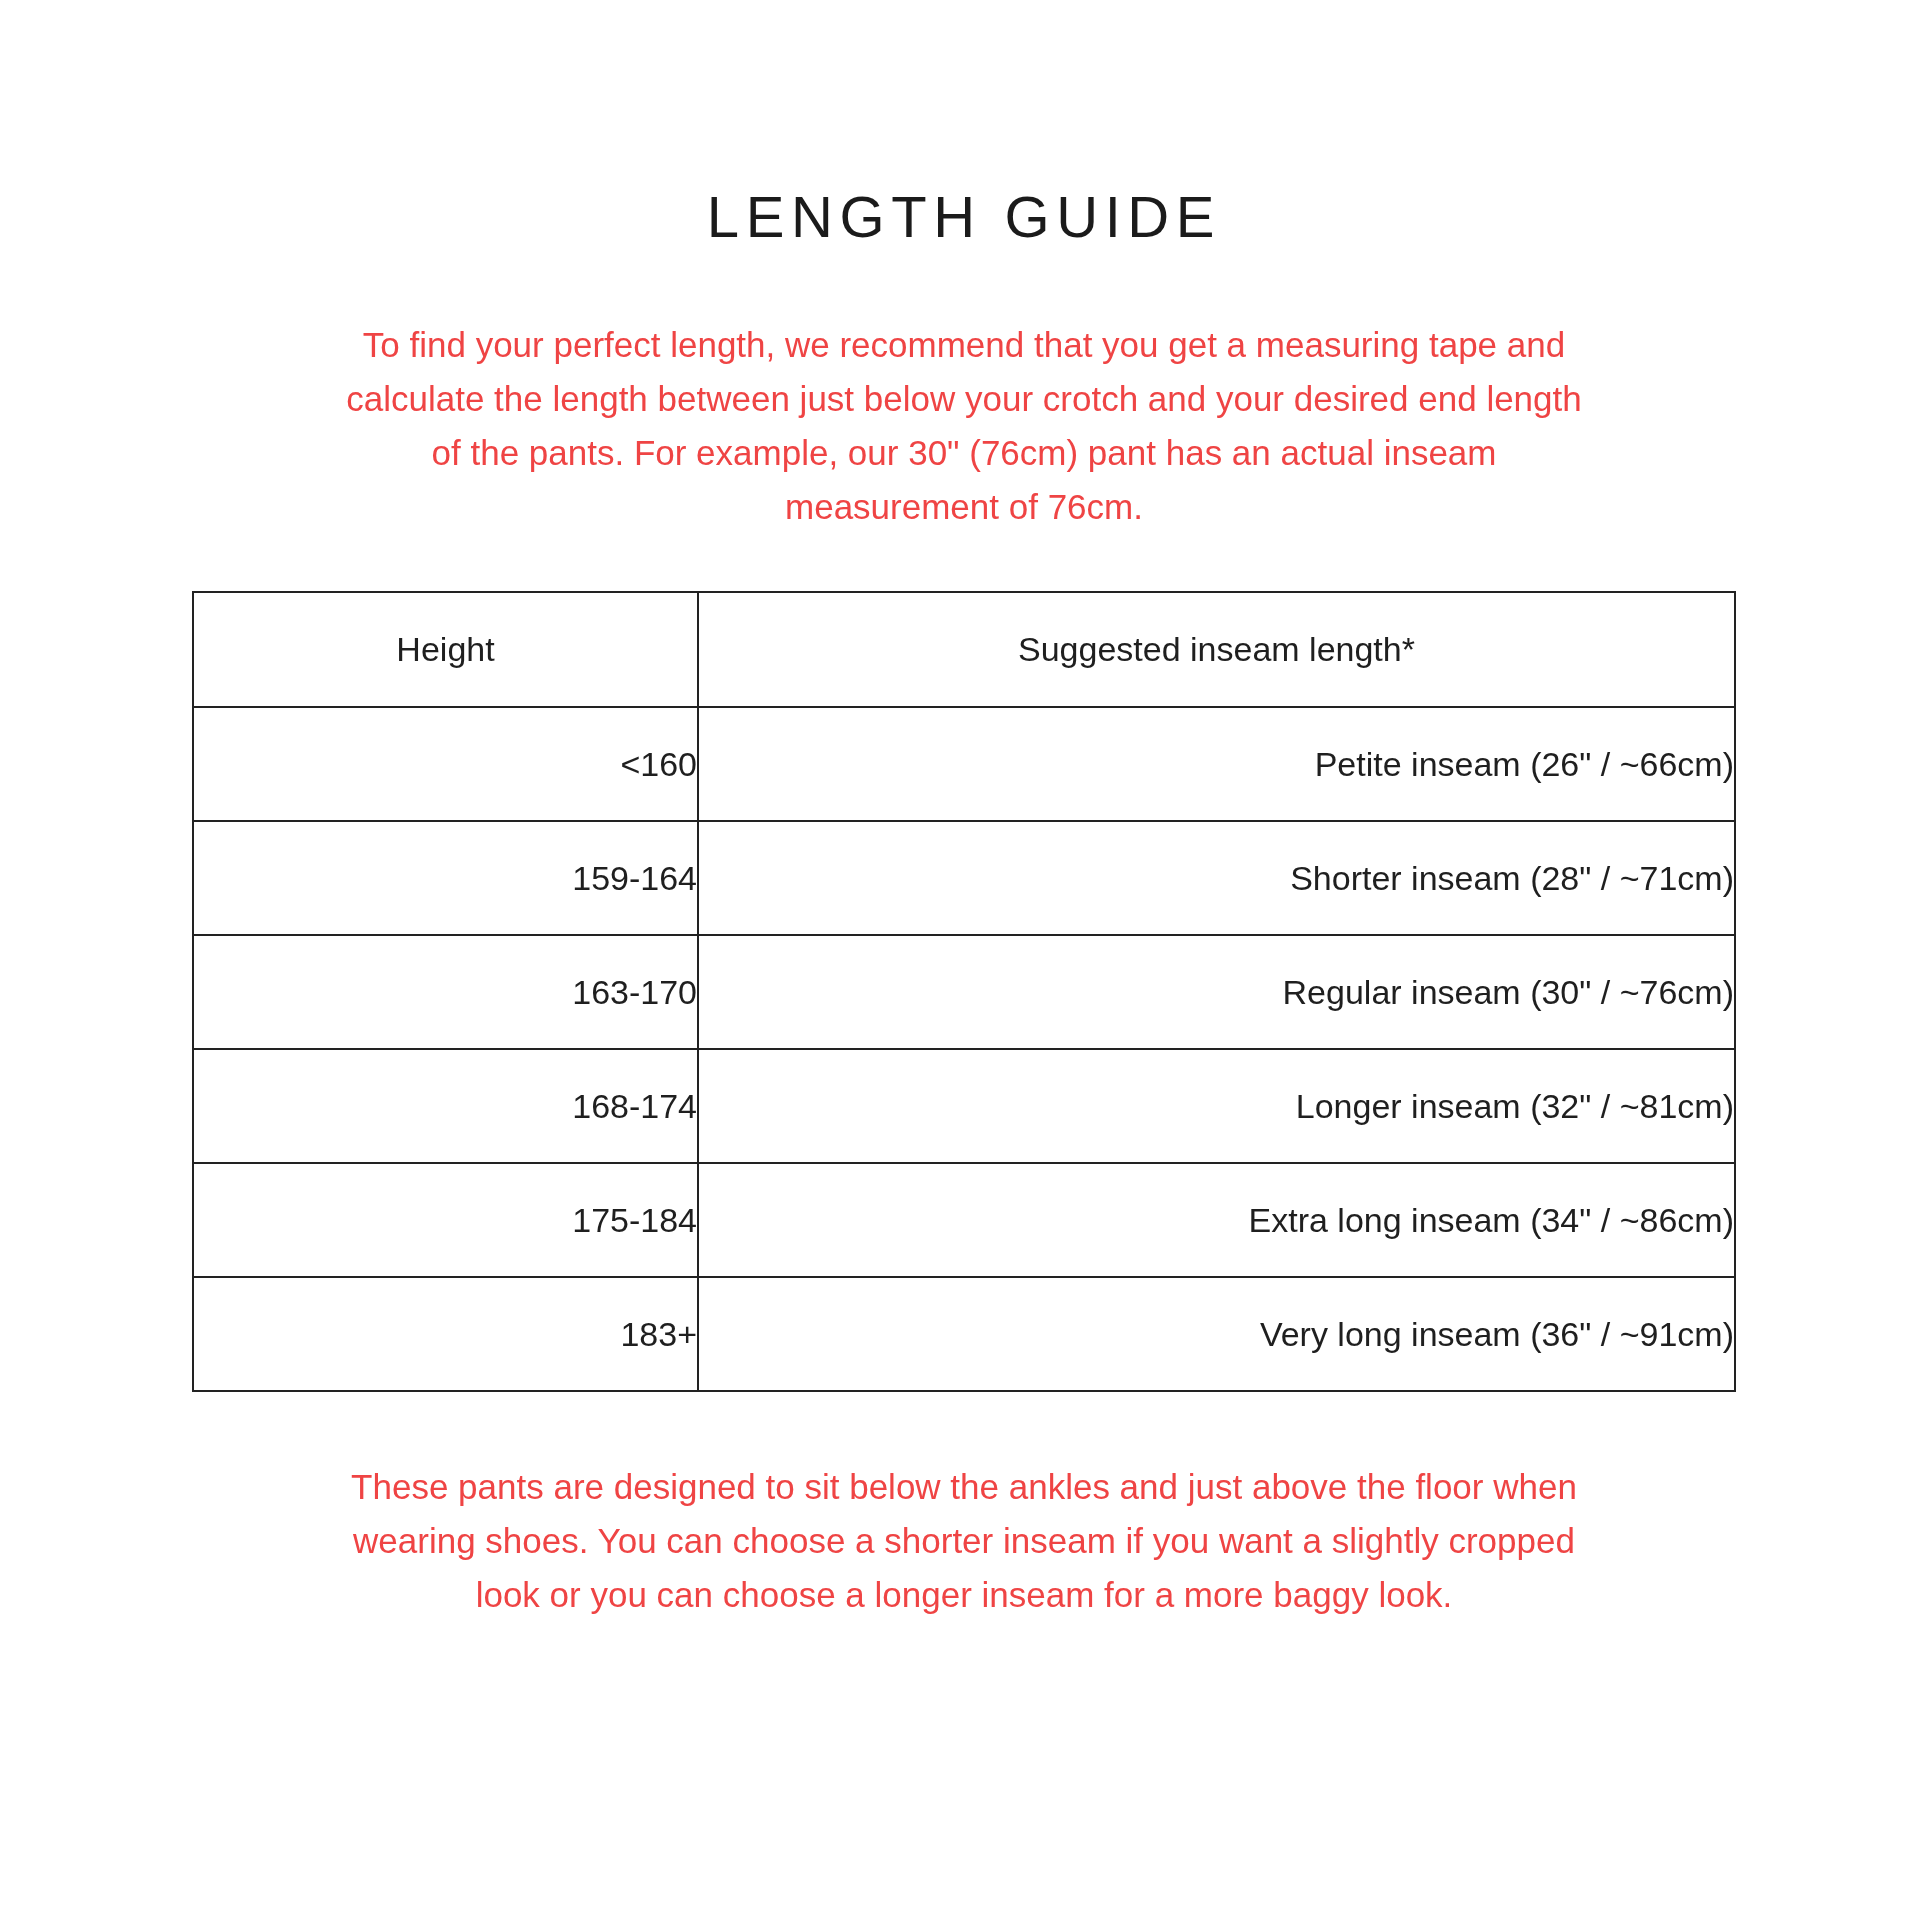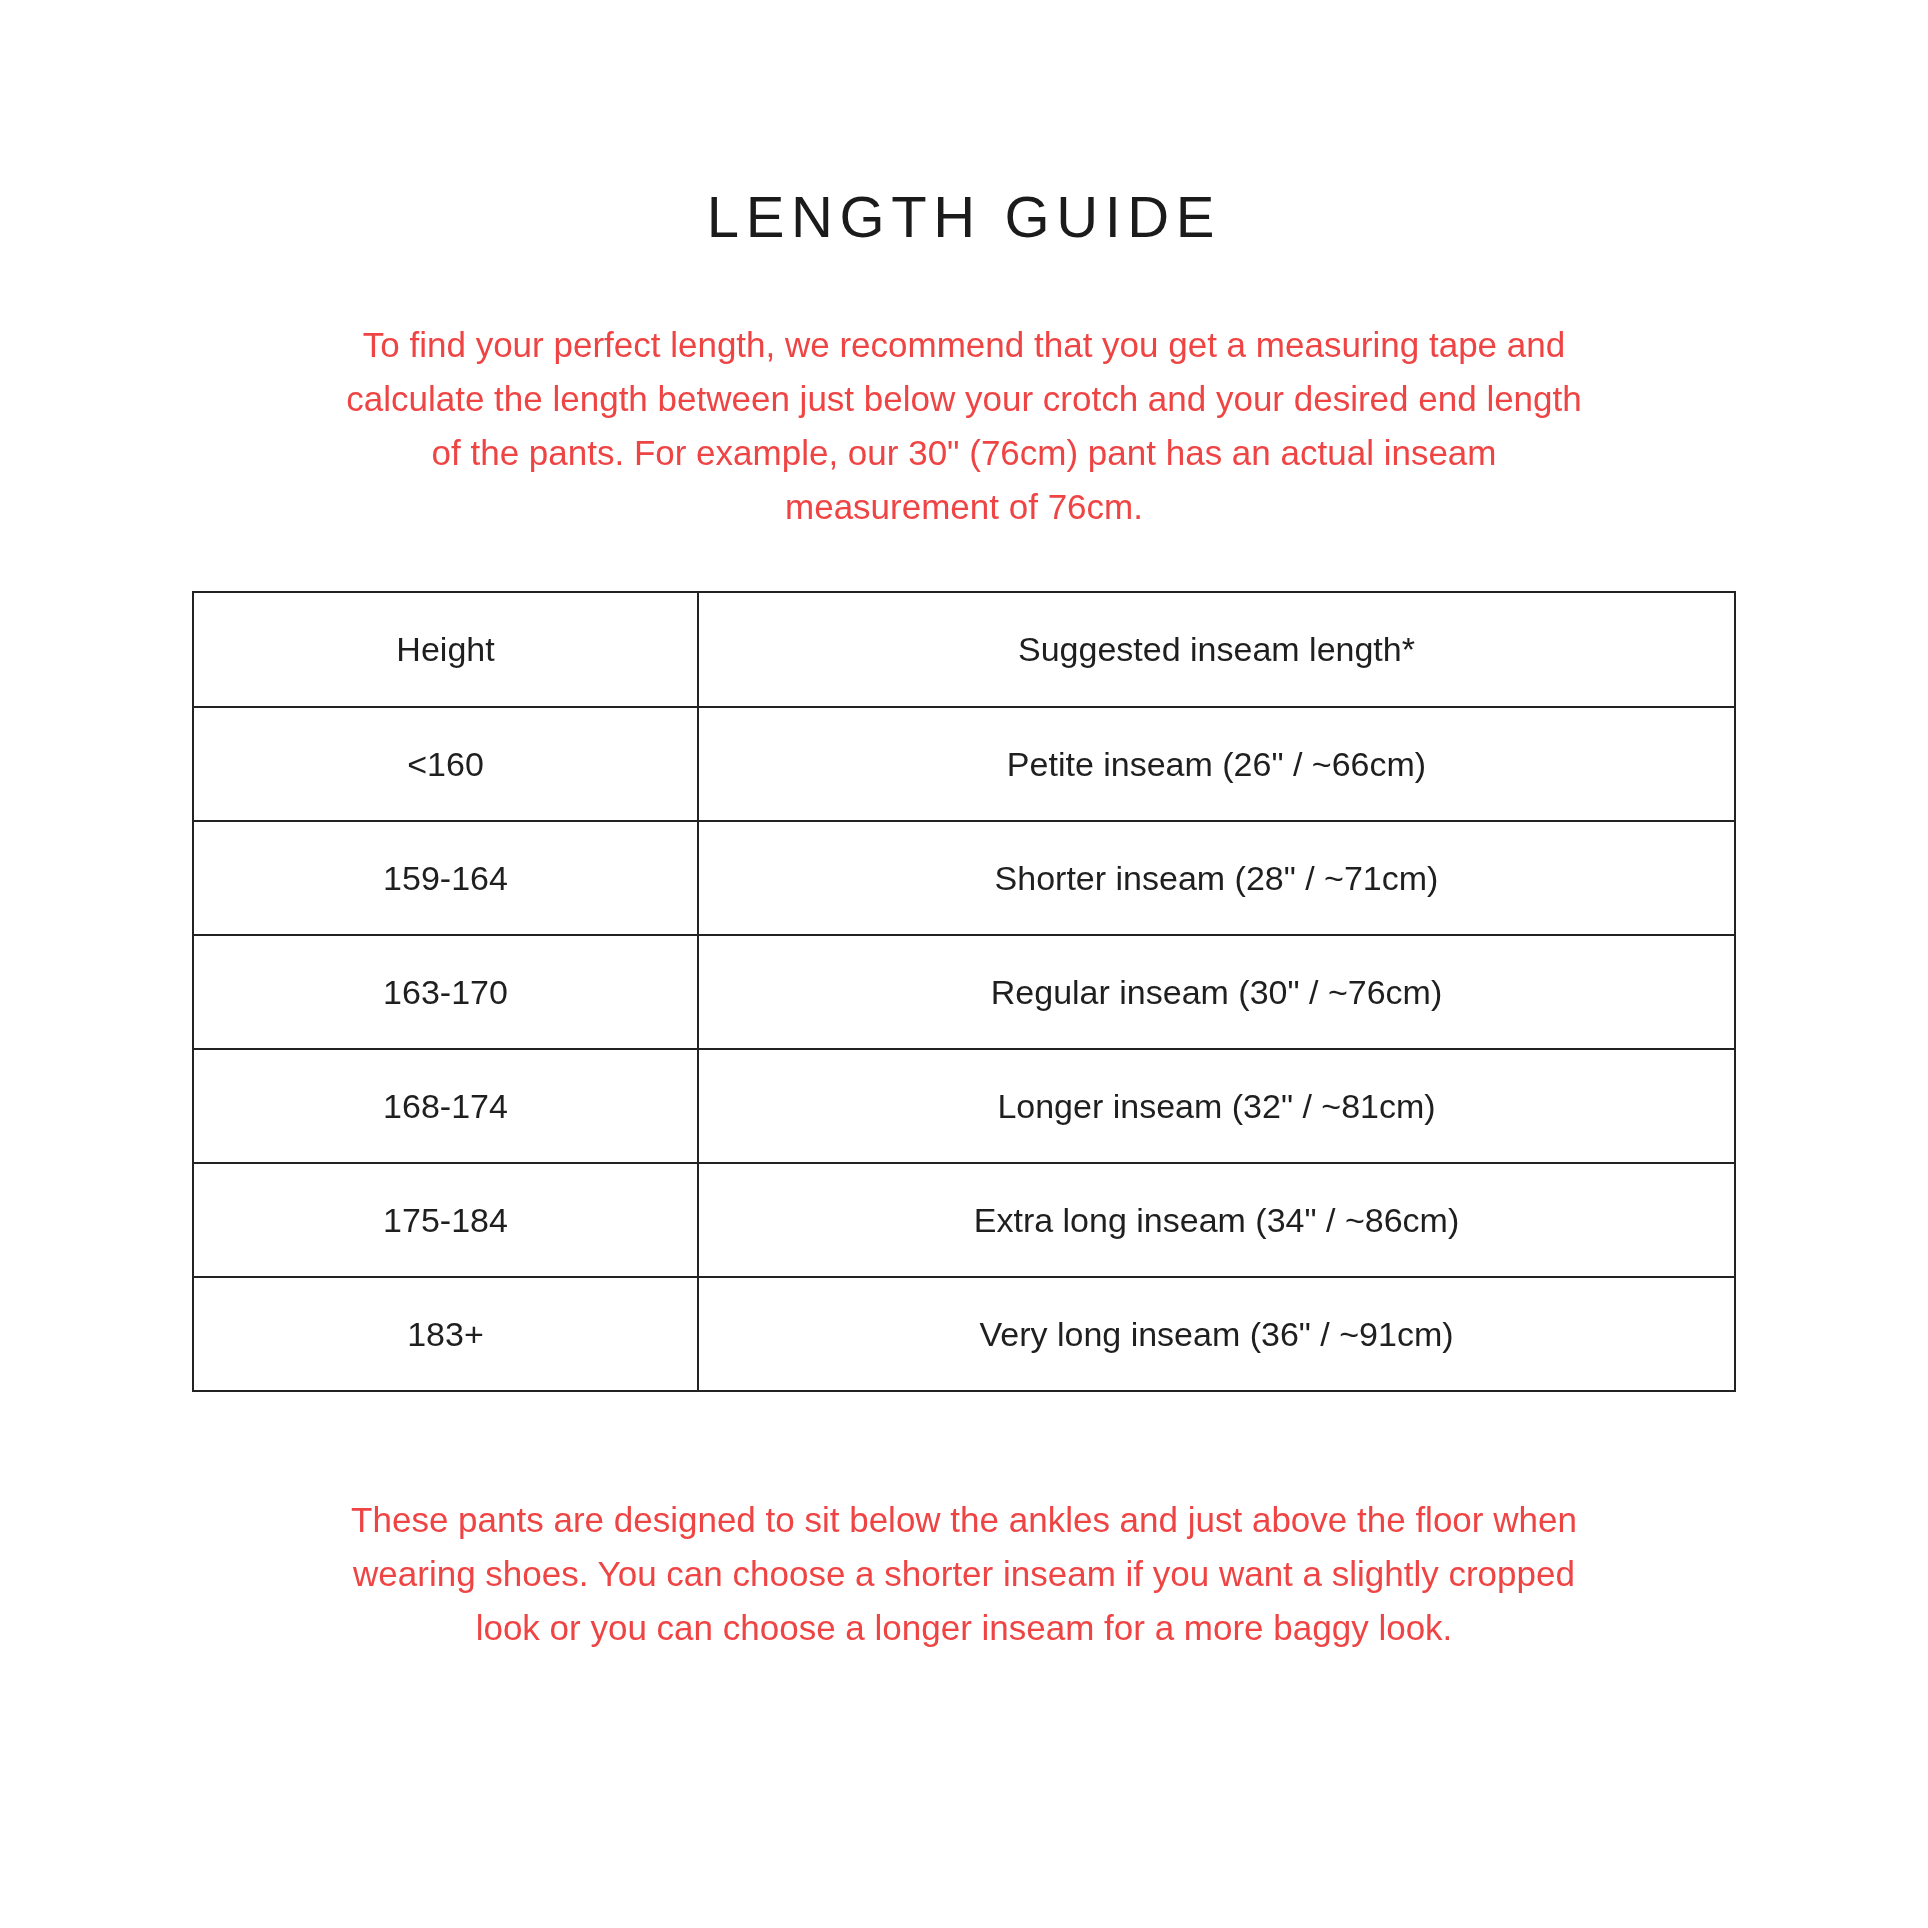--- a/index.html
+++ b/index.html
@@ -32,41 +32,41 @@
   .para {
     margin: 0 auto;
     width: 1601px;
     text-align: center;
     font-size: 35px;
     line-height: 54px;
     font-weight: 300;
     color: #ef4444;
   }
   .intro   { margin-top: 72px; }
-  .note    { margin-top: 101px; }
+  .note    { margin-top: 68px; }
   .footnote{ margin-top: 62px; }
 
   table.size-guide {
     border-collapse: collapse;
     width: 1544px;
     margin: 57px auto 0;
     table-layout: fixed;
   }
   table.size-guide th,
   table.size-guide td {
     border: 2.8px solid #222222;
     text-align: center;
     vertical-align: middle;
     font-weight: 300;
     font-size: 34px;
     color: #1f1f1f;
     padding: 0;
   }
   table.size-guide th { height: 113px; }
-  table.size-guide td { height: 112px; }
+  table.size-guide td { height: 112px; text-align: right; }
   col.height-col { width: 505px; }
 </style>
 </head>
 <body>
 
 <main class="page">
 
   <h1 class="title">LENGTH GUIDE</h1>
 
   <div class="para intro">

